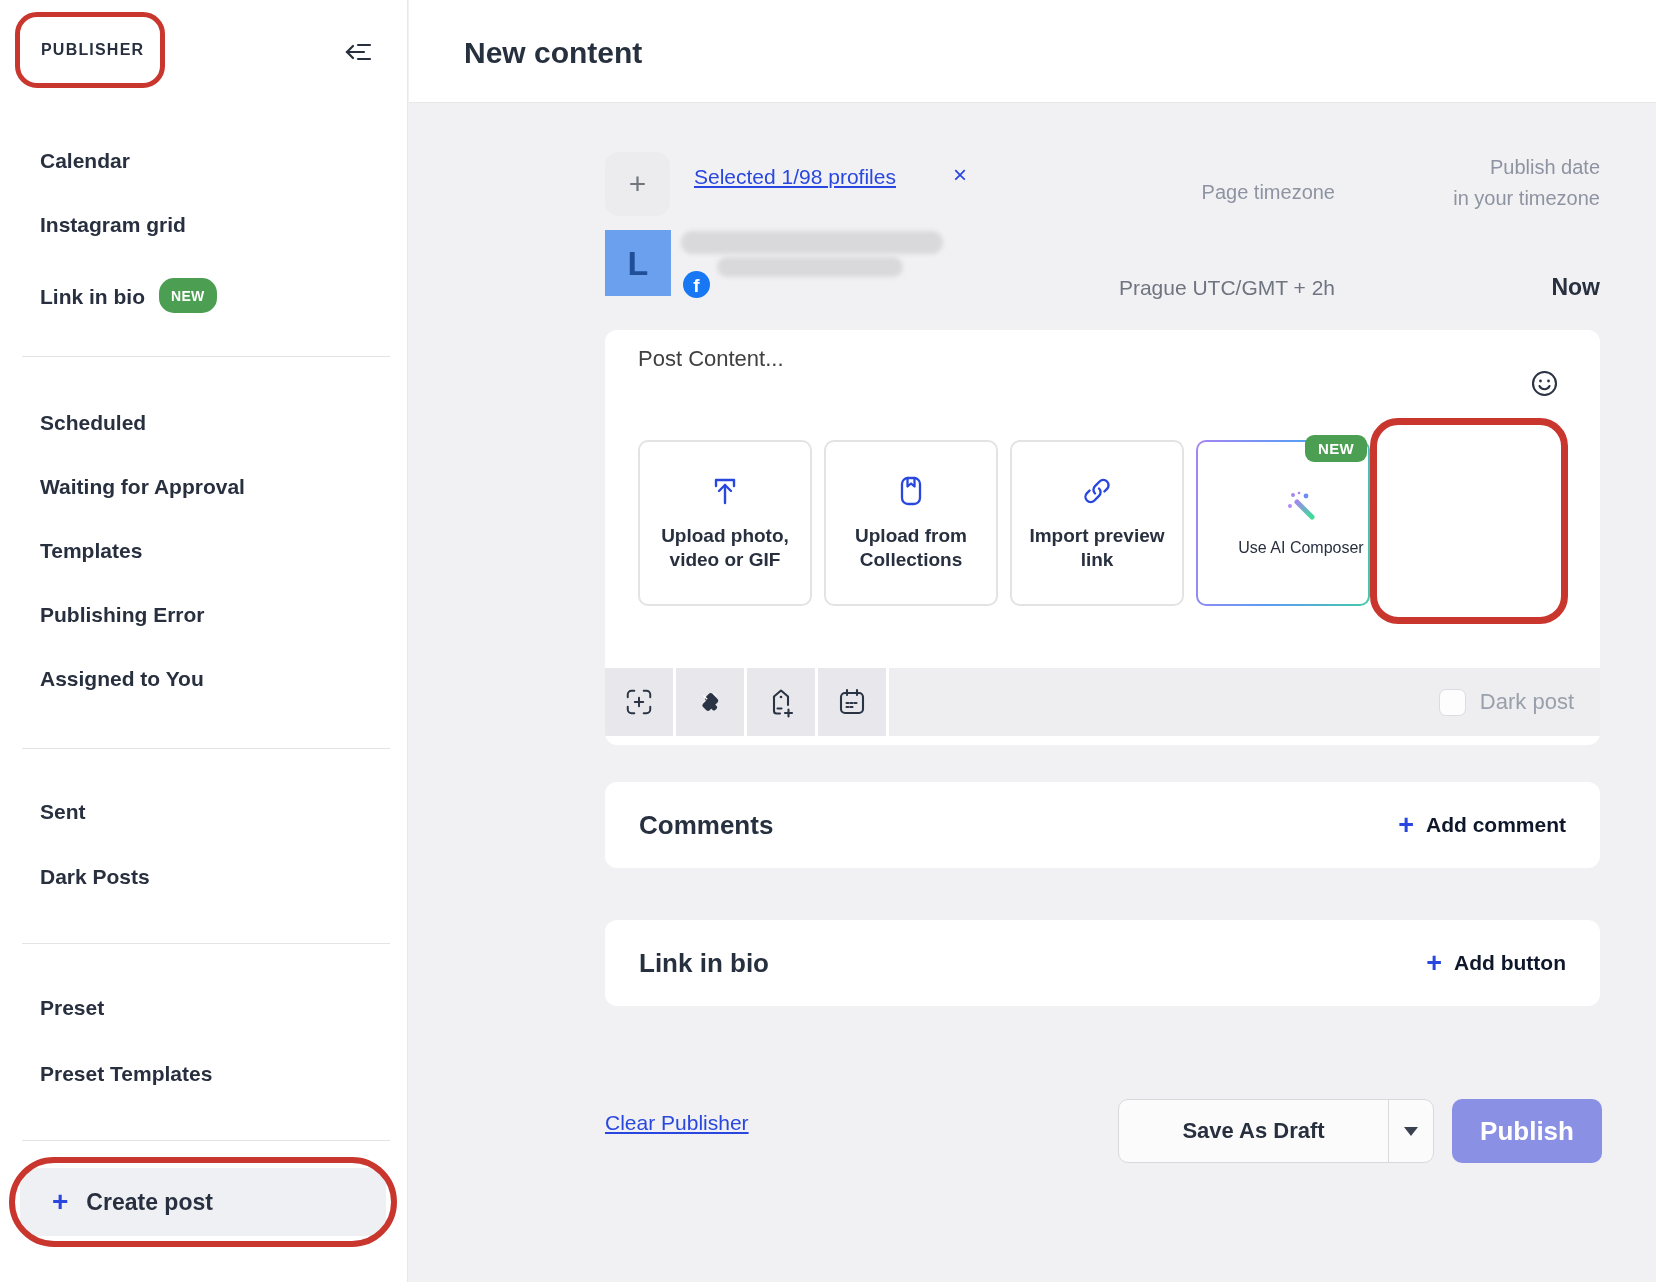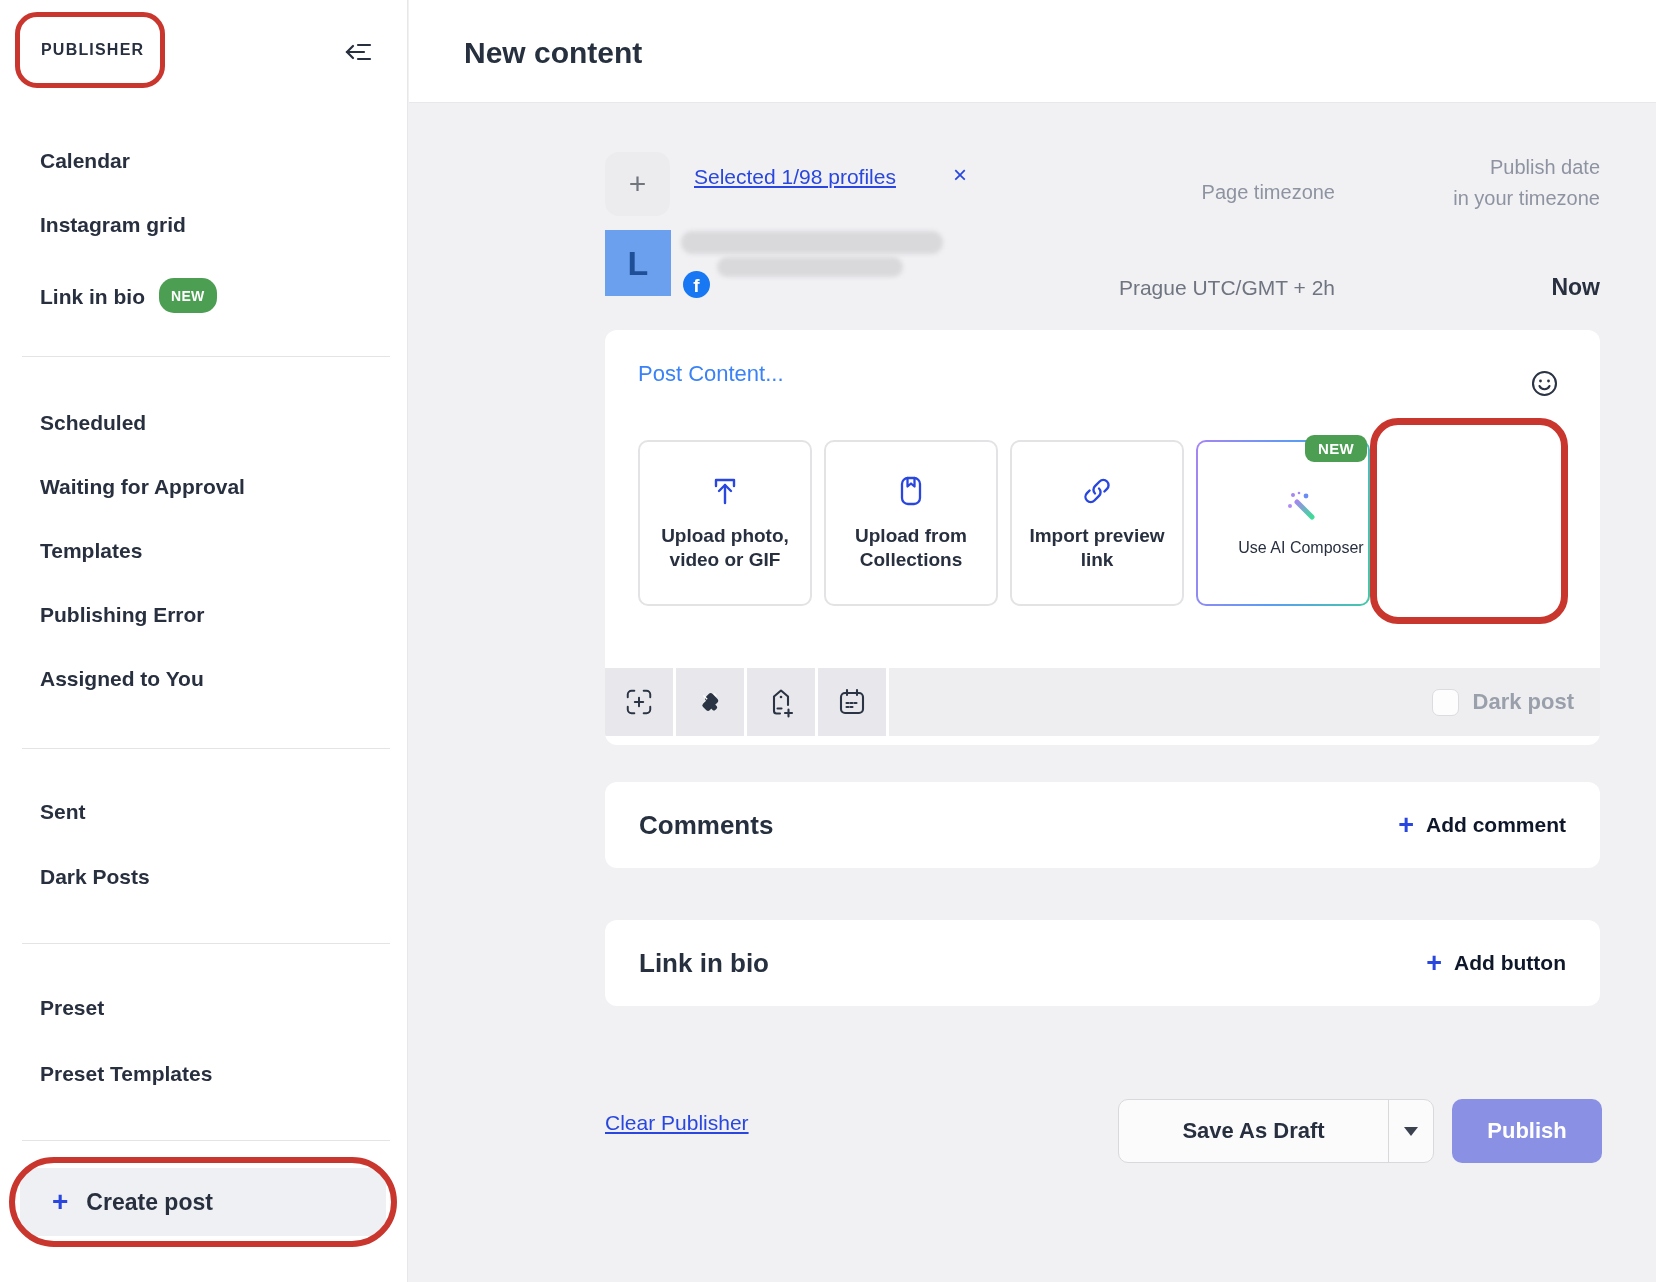--- a/index.html
+++ b/index.html
@@ -32,53 +32,53 @@
   .tz-label { position:absolute; left:600px; top:181px; width:326px; text-align:right; font-size:20px; color:#8d93a0; }
   .pubdate-label { position:absolute; left:900px; top:152px; width:291px; text-align:right; font-size:20px; line-height:31px; color:#8d93a0; }
   .avatar { position:absolute; left:196px; top:230px; width:66px; height:66px; background:#6ba0ef; display:flex; align-items:center; justify-content:center; font-size:34px; font-weight:700; color:#1f4f97; }
   .fb-badge { position:absolute; left:274px; top:271px; width:27px; height:27px; border-radius:50%; background:#1877f2; color:#fff; font-weight:700; font-size:19px; display:flex; align-items:flex-end; justify-content:center; line-height:25px; }
   .blur-bar { position:absolute; background:#d9d9dc; border-radius:12px; filter:blur(2px); }
   .tz-value { position:absolute; left:600px; top:276px; width:326px; text-align:right; font-size:21px; color:#6e7480; }
   .pubdate-value { position:absolute; left:900px; top:274px; width:291px; text-align:right; font-size:23px; font-weight:700; color:#28303f; }
 
   
   .composer-card { position:absolute; left:196px; top:330px; width:995px; height:415px; background:#fff; border-radius:12px; overflow:hidden; }
-  .post-placeholder { position:absolute; left:33px; top:31px; font-size:22px; color:#3b82f6; }
+  .post-placeholder { position:absolute; left:33px; top:16px; font-size:22px; color:#404040; }
   .emoji-btn { position:absolute; right:42px; top:40px; width:27px; height:27px; cursor:pointer; }
   .opt-row { position:absolute; left:33px; top:110px; display:flex; gap:12px; }
   .opt-card { width:174px; height:166px; border:2px solid #e3e3e6; border-radius:10px; background:#fff; display:flex; flex-direction:column; align-items:center; justify-content:center; gap:16px; cursor:pointer; }
   .opt-card .ico { height:34px; display:flex; align-items:center; }
   .opt-card .olbl { font-size:19px; font-weight:700; color:#28303f; text-align:center; line-height:24px; padding:0 12px; }
   .opt-grad { width:174px; height:166px; border-radius:10px; padding:2px; background:linear-gradient(100deg,#a585f2,#5b9cf5,#45c9a7); position:relative; cursor:pointer; }
   .opt-grad .inner { width:100%; height:100%; background:#fff; border-radius:8px; display:flex; flex-direction:column; align-items:center; justify-content:center; gap:16px;padding-left:36px; }
   .new-badge-card { position:absolute; top:-5px; right:3px; background:#4c9f52; color:#fff; font-size:15px; font-weight:700; padding:5px 13px; border-radius:9px; letter-spacing:.3px; }
   .ai-ring { position:absolute; left:765px; top:88px; width:198px; height:206px; border:7px solid #c9362e; border-radius:28px; pointer-events:none; z-index:5; }
   .composer-footer { position:absolute; left:0; bottom:9px; width:100%; height:68px; background:#fff; display:flex; gap:3px; }
   .tool-cell { width:68px; height:68px; background:#e8e8ec; display:flex; align-items:center; justify-content:center; cursor:pointer; }
-  .footer-rest { flex:1; background:#eeeef1; display:flex; align-items:center; justify-content:flex-end; padding-right:26px; gap:14px;font-weight:bold; }
+  .footer-rest { flex:1; background:#eeeef1; display:flex; align-items:center; justify-content:flex-end; padding-right:26px; gap:14px; }
   .checkbox { width:27px; height:27px; background:#fdfdfd; border:1px solid #dcdce0; border-radius:7px; cursor:pointer; }
   .darkpost-lbl { font-size:22px; color:#9aa0ab; }
 
   
   .section-card { position:absolute; left:196px; width:995px; height:86px; background:#fff; border-radius:12px; display:flex; align-items:center; justify-content:space-between; padding:0 34px; }
   .section-title { font-size:26px; font-weight:600; color:#26303e; }
   .section-action { display:flex; align-items:center; gap:12px; cursor:pointer; }
   .section-action .plus { color:#2947df; font-size:27px; font-weight:700; line-height:1; }
   .section-action .txt { font-size:21px; font-weight:700; color:#0f172a; }
 
   
   .actions-row { position:absolute; left:196px; top:1099px; width:997px; height:64px; display:flex; align-items:center; }
   .clear-link { font-size:21px; color:#2947df; text-decoration:underline; cursor:pointer; align-self:flex-start; margin-top:12px; }
   .spacer { flex:1; }
   .save-btn { width:316px; height:64px; background:#fbfbfc; border:1px solid #d9d9dd; border-radius:10px; display:flex; align-items:stretch; cursor:pointer; }
   .save-btn .label-part { flex:1; display:flex; align-items:center; justify-content:center; font-size:22px; font-weight:700; color:#28303f; }
   .save-btn .sep { width:1px; background:#d9d9dd; }
   .save-btn .caret-part { width:44px; display:flex; align-items:center; justify-content:center; }
   .caret-down { width:0; height:0; border-left:7px solid transparent; border-right:7px solid transparent; border-top:9px solid #3a4250; }
-  .publish-btn { width:150px; height:64px; margin-left:18px; background:#8a90e3; border:none; border-radius:10px; color:#fff; font-size:22px; font-weight:700; display:flex; align-items:center; justify-content:center; cursor:pointer; font-family:"Liberation Sans",sans-serif; }
+  .publish-btn { width:150px; height:64px; margin-left:18px; background:#8a90e3; border:none; border-radius:10px; color:#fff; font-size:26px; font-weight:700; display:flex; align-items:center; justify-content:center; cursor:pointer; font-family:"Liberation Sans",sans-serif; }
 
   svg { display:block; }
 </style>
 </head>
 <body>
 
 <div id="canvas">
 
   <div id="sidebar">
     <div class="pub-label">PUBLISHER</div>

